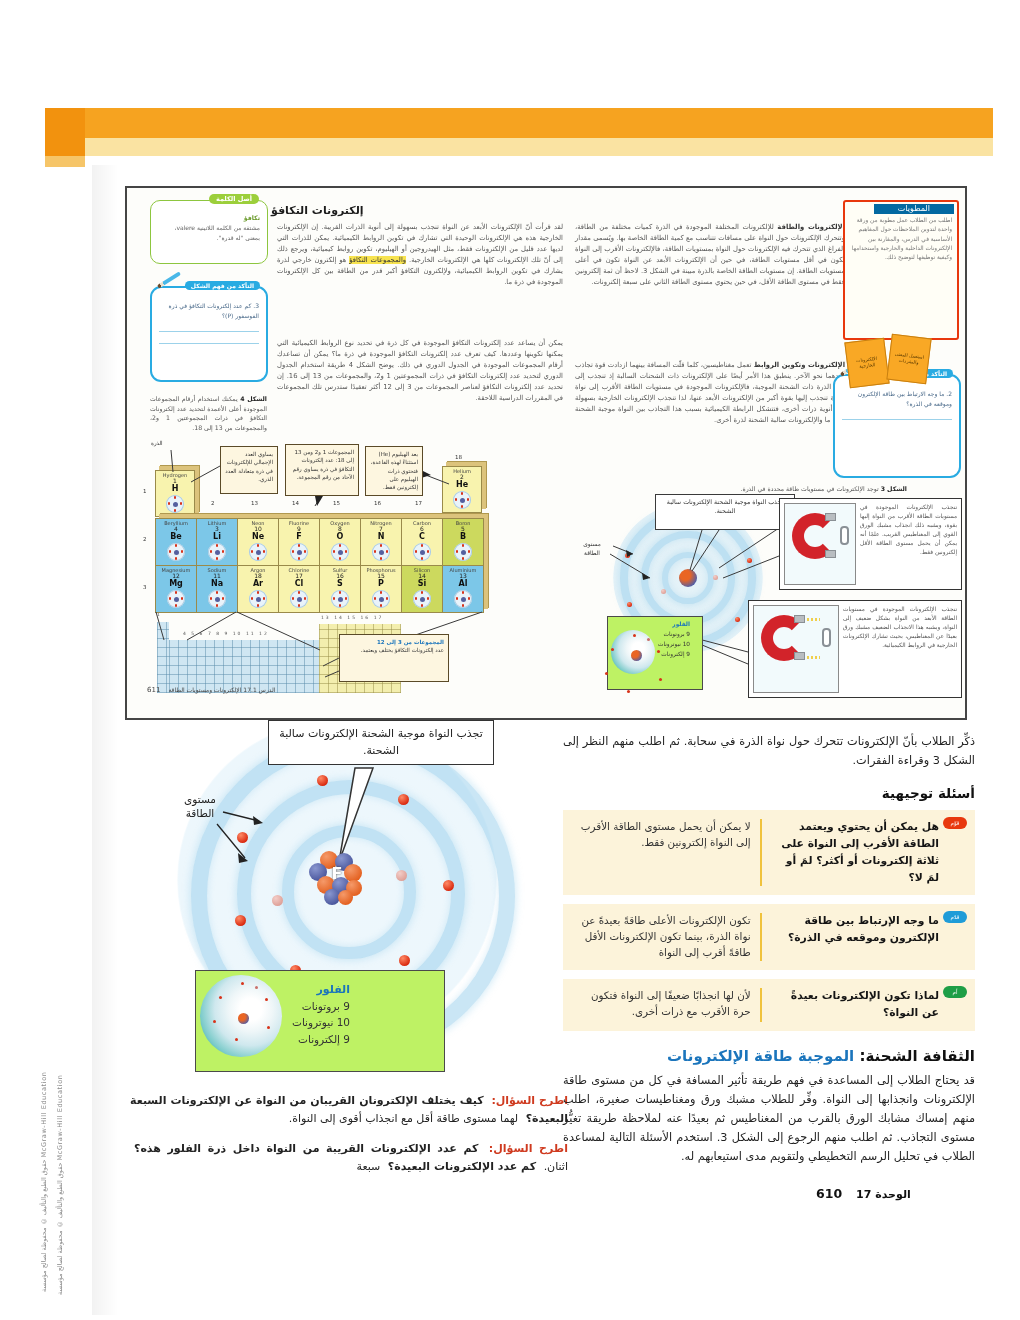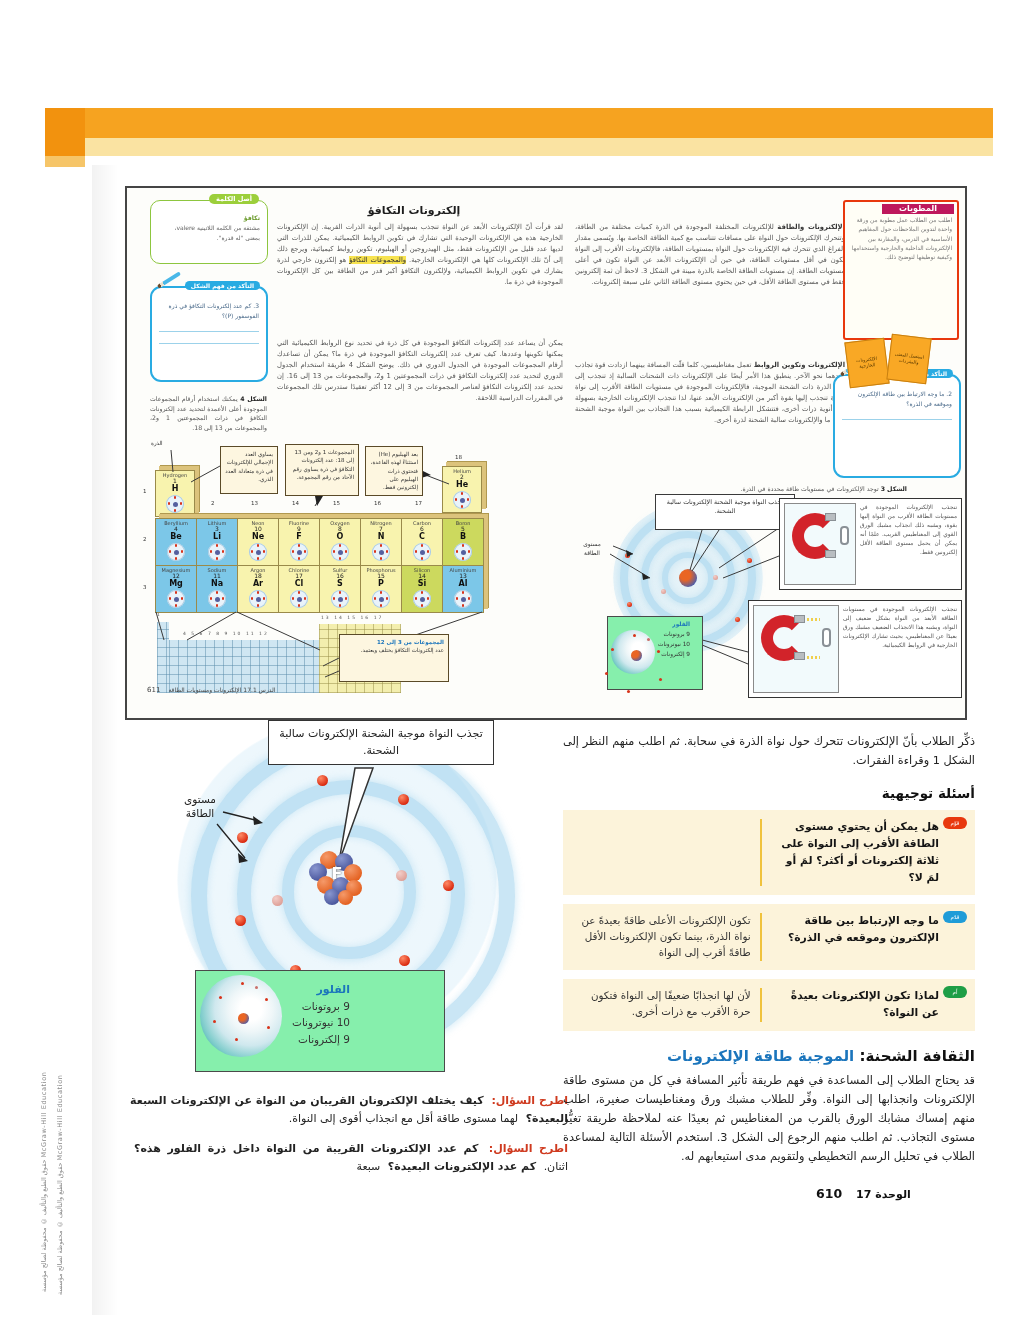--- a/index.html
+++ b/index.html
@@ -9,42 +9,42 @@
   .band{position:absolute}
   
   .vert{position:absolute;writing-mode:vertical-rl;transform:rotate(180deg);
         font-size:6.5px;color:#8a8a8a;letter-spacing:.6px;white-space:nowrap}
   .vert-tiny{position:absolute;writing-mode:vertical-rl;transform:rotate(180deg);
         font-size:4.5px;color:#b8b8b8;white-space:nowrap}
   
   .frame{position:absolute;left:125px;top:186px;width:838px;height:530px;
          border:2px solid #454545;background:#fdfdfa;direction:rtl}
   .frame *{box-sizing:border-box}
-  .mini-h{position:absolute;font-size:11px;font-weight:bold;color:#1c1c1c;direction:rtl;text-align:center}
+  .mini-h{position:absolute;font-size:11px;font-weight:bold;color:#1c1c1c;direction:rtl;text-align:left}
   .mini-p{position:absolute;font-size:6.8px;line-height:1.62;color:#555;
           direction:rtl;text-align:justify}
   .mini-p b{color:#333}
   .hl{background:#f7e34f;color:#333}
   .mini-cap{position:absolute;font-size:6.2px;line-height:1.55;color:#555;direction:rtl;text-align:justify}
   .mini-cap b{color:#222}
   
   .wordbox{position:absolute;border:1.6px solid #8dc63f;border-radius:10px;background:#fff;padding:12px 7px 4px}
   .wordtab{position:absolute;top:-7px;right:8px;background:#9ccf3b;color:#fff;font-size:6.5px;
            font-weight:bold;padding:1px 7px;border-radius:6px}
   .bluebox{position:absolute;border:2px solid #29abe2;border-radius:11px;background:#fff;padding:13px 7px 4px}
   .bluetab{position:absolute;top:-7px;right:6px;background:#29abe2;color:#fff;font-size:6px;
            font-weight:bold;padding:1px 6px;border-radius:5px}
   .pencil{position:absolute;top:-10px;left:4px;width:26px;height:4px;border-radius:2px;
           background:linear-gradient(90deg,#6b4a2b 0 12%,#e8e0d0 12% 24%,#49b8e8 24%);transform:rotate(-32deg)}
   .tinytext{font-size:6px;line-height:1.6;color:#4a6a8a;direction:rtl;text-align:right}
   .ansline{border-bottom:1px solid #9cd2ea;height:12px}
   
   .foldbox{position:absolute;border:2px solid #e8380d;border-radius:3px;background:#fffef6;padding:14px 5px 4px}
-  .foldbanner{position:absolute;top:2px;right:3px;background:#be185d;color:#fff;font-weight:bold;
-              font-size:8px;padding:0 17px 1px;letter-spacing:.5px}
+  .foldbanner{position:absolute;top:2px;right:3px;background:#0369a1;color:#fff;font-weight:normal;
+              font-size:8px;padding:0 24px 1px;letter-spacing:.5px}
   .card{position:absolute;width:40px;height:46px;background:#f9a825;border:1px solid #c87f10;
         font-size:4.6px;color:#5a3a00;display:flex;align-items:center;justify-content:center;
         text-align:center;padding:2px;line-height:1.4;z-index:6}
   
   .callout{position:absolute;background:#fdf6e0;border:1.2px solid #5a4a28;font-size:5.5px;line-height:1.5;
            color:#333;padding:3px 4px;text-align:right;direction:rtl;z-index:5}
   .wcallout{position:absolute;background:#fff;border:1.2px solid #3a3a3a;font-size:6.3px;line-height:1.5;
             color:#333;padding:2px 4px;text-align:center;direction:rtl;z-index:5}
   
   .block3d{position:absolute;box-shadow:4px -4px 0 0 #dcc37c,5px -5px 0 0 #b0984f;z-index:3}
@@ -88,21 +88,21 @@
             padding:4px;gap:4px;z-index:5}
   .mtext{flex:1;font-size:5.8px;line-height:1.55;color:#555;text-align:justify;direction:rtl}
   .magnet{flex:0 0 72px;position:relative;border:1px solid #8a8a8a;background:#f2fafc}
   .horseshoe{position:absolute;left:7px;top:9px;width:46px;height:46px;border:12px solid #d2232a;
              border-right-color:transparent;border-radius:50%}
   .tip{position:absolute;width:11px;height:8px;background:#b9bdc1;border:1px solid #8a8f94}
   .clip{position:absolute;width:9px;height:19px;border:2px solid #8a9096;border-radius:4px;background:#fff}
   .zig{position:absolute;width:13px;height:3px;
        background:repeating-linear-gradient(90deg,#f0cf4c 0 2px,transparent 2px 4px)}
   
-  .inset{position:absolute;border:1.6px solid #4a4a4a;background:#86efac;display:flex;direction:ltr;z-index:5}
+  .inset{position:absolute;border:1.6px solid #4a4a4a;background:#bef264;display:flex;direction:ltr;z-index:5}
   .fball{border-radius:50%;position:relative;
      background:radial-gradient(circle at 62% 42%,#ffffff 0 16%,#eef6f8 32%,#cfe8ee 52%,#7ecccb 72%,#35a8a4 88%,#1d8a88 100%)}
   .fball::before{content:"";position:absolute;left:46%;top:46%;width:11px;height:11px;border-radius:50%;
      background:radial-gradient(circle at 35% 35%,#e96524 35%,#4f5ea8 78%)}
   .fball::after{content:"";position:absolute;left:50%;top:8%;width:3px;height:3px;border-radius:50%;background:#d8331a;
      box-shadow:-22px 14px 0 #d8331a,24px 16px 0 #d8331a,-28px 38px 0 #d8331a,26px 44px 0 #d8331a,-6px 56px 0 #d8331a,14px 4px 0 #c8706a}
   .fl-title{font-weight:bold;color:#1b75bc}
   
   .biglabel{position:absolute;font-size:10.5px;color:#222;text-align:center;direction:rtl;line-height:1.35}
   .bigcallout{position:absolute;background:#fff;border:1.6px solid #333;font-size:11px;color:#222;
@@ -521,27 +521,28 @@
   <p class="ask">
     <span class="red">اطرح السؤال:</span>
     <b>كم عدد الإلكترونات القريبة من النواة داخل ذرة الفلور هذه؟</b>
     <span>اثنان.</span>
     <b>كم عدد الإلكترونات البعيدة؟</b>
     <span>سبعة</span>
   </p>
 </div>
 
 <div class="rightcol">
-  <p class="intro">ذكِّر الطلاب بأنّ الإلكترونات تتحرك حول نواة الذرة في سحابة. ثم اطلب منهم النظر إلى الشكل 1 وقراءة الفقرات.</p>
+  <p class="intro">ذكِّر الطلاب بأنّ الإلكترونات تتحرك حول نواة الذرة في سحابة. ثم اطلب منهم النظر إلى الشكل 3 وقراءة الفقرات.</p>
   <div class="subhead">أسئلة توجيهية</div>
 
   <div class="qbox">
     <span class="badge bred">قوّم</span>
-    <div class="qtext">هل يمكن أن يحتوي مستوى الطاقة الأقرب إلى النواة على ثلاثة إلكترونات أو أكثر؟ لمَ أو لمَ لا؟</div>
+    <div class="qtext">هل يمكن أن يحتوي ويعتمد الطاقة الأقرب إلى النواة على ثلاثة إلكترونات أو أكثر؟ لمَ أو لمَ لا؟</div>
     <div class="qdiv"></div>
+    <div class="qans">لا يمكن أن يحمل مستوى الطاقة الأقرب إلى النواة إلكترونين فقط.</div>
   </div>
   <div class="qbox">
     <span class="badge bblue">قدّم</span>
     <div class="qtext">ما وجه الإرتباط بين طاقة الإلكترون وموقعه في الذرة؟</div>
     <div class="qdiv"></div>
     <div class="qans">تكون الإلكترونات الأعلى طاقةً بعيدةً عن نواة الذرة، بينما تكون الإلكترونات الأقل طاقةً أقرب إلى النواة</div>
   </div>
   <div class="qbox">
     <span class="badge bgreen">أم</span>
     <div class="qtext">لماذا تكون الإلكترونات بعيدةً عن النواة؟</div>

